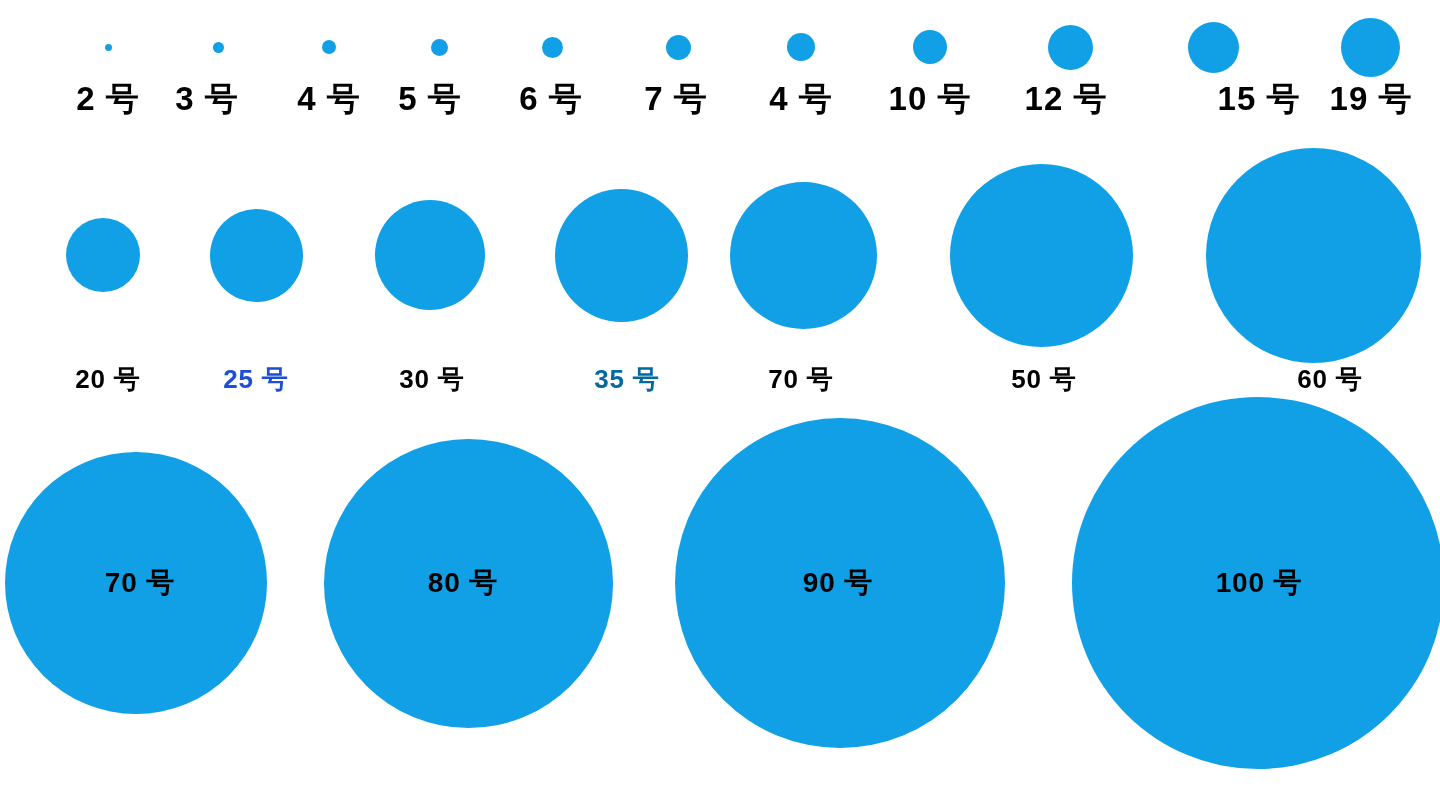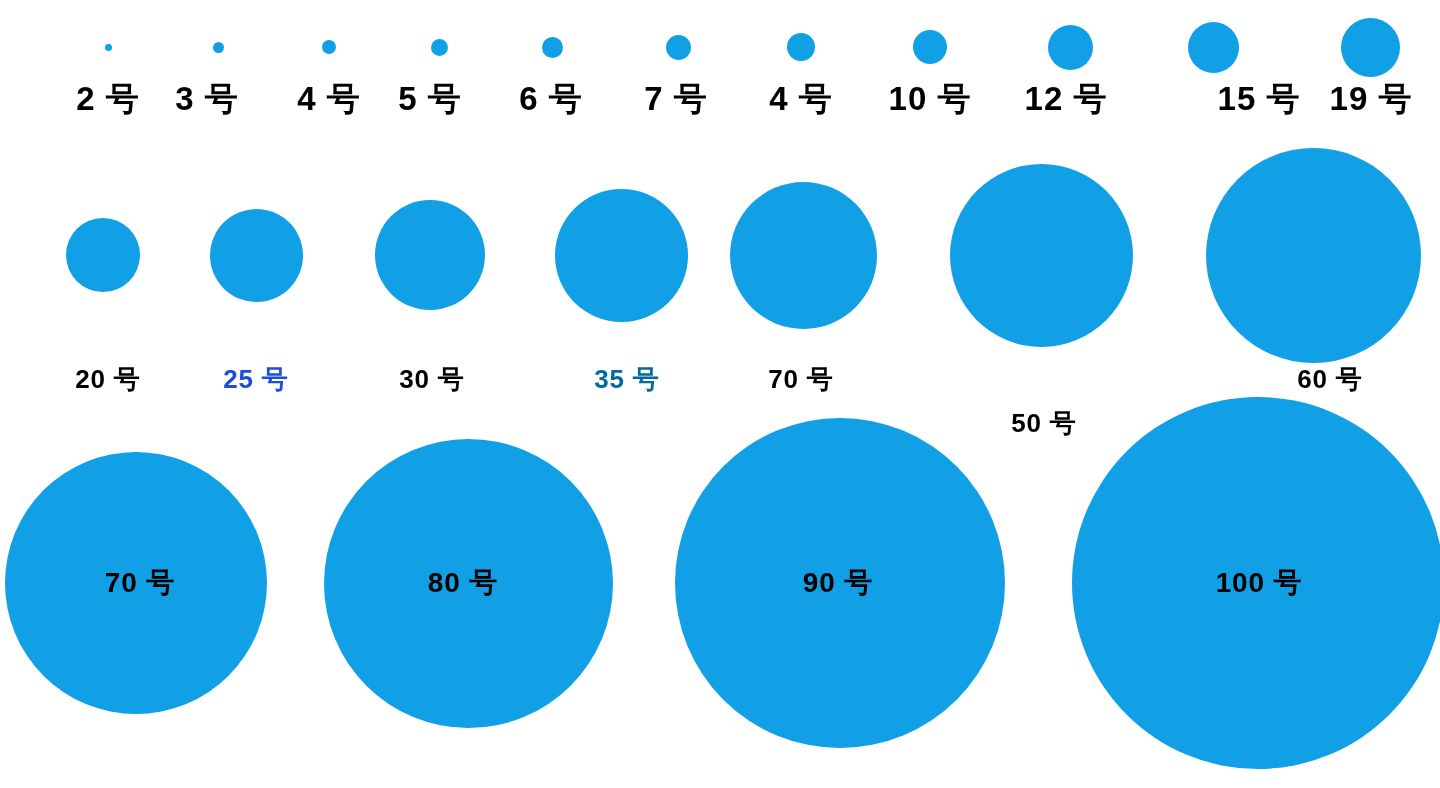--- a/index.html
+++ b/index.html
@@ -83,21 +83,21 @@
       <div class="swatch-label row-md" style="left: 108px; top: 379px; color: rgb(0, 0, 0);">20 号</div>
       <div class="swatch-circle" style="width: 93px; height: 93px; left: 209.5px; top: 208.5px; background: rgb(17, 160, 229);"></div>
       <div class="swatch-label row-md" style="left: 256px; top: 379px; color: #1d4ed8;">25 号</div>
       <div class="swatch-circle" style="width: 110px; height: 110px; left: 375px; top: 200px; background: rgb(17, 160, 229);"></div>
       <div class="swatch-label row-md" style="left: 432px; top: 379px; color: rgb(0, 0, 0);">30 号</div>
       <div class="swatch-circle" style="width: 133px; height: 133px; left: 554.5px; top: 188.5px; background: rgb(17, 160, 229);"></div>
       <div class="swatch-label row-md" style="left: 627px; top: 379px; color: #0369a1;">35 号</div>
       <div class="swatch-circle" style="width: 147px; height: 147px; left: 729.5px; top: 181.5px; background: rgb(17, 160, 229);"></div>
       <div class="swatch-label row-md" style="left: 801px; top: 379px; color: rgb(0, 0, 0);">70 号</div>
       <div class="swatch-circle" style="width: 183px; height: 183px; left: 949.5px; top: 163.5px; background: rgb(17, 160, 229);"></div>
-      <div class="swatch-label row-md" style="left: 1044px; top: 379px; color: rgb(0, 0, 0); margin-top: 44px;">50 号</div>
+      <div class="swatch-label row-md" style="left: 1044px; top: 379px; color: rgb(0, 0, 0);">50 号</div>
       <div class="swatch-circle" style="width: 215px; height: 215px; left: 1205.5px; top: 147.5px; background: rgb(17, 160, 229);"></div>
       <div class="swatch-label row-md" style="left: 1330px; top: 379px; color: rgb(0, 0, 0);">60 号</div>
     </div>
     <div style="position: absolute; left: 0px; top: 0px; width: 100%; height: 100%;">
       <div class="swatch-circle" style="width: 262px; height: 262px; left: 5px; top: 452px; background: rgb(17, 160, 229);"></div>
       <div class="swatch-label row-lg inside" style="left: 140px; top: 583px; color: rgb(0, 0, 0);">70 号</div>
       <div class="swatch-circle" style="width: 289px; height: 289px; left: 323.5px; top: 438.5px; background: rgb(17, 160, 229);"></div>
       <div class="swatch-label row-lg inside" style="left: 463px; top: 583px; color: rgb(0, 0, 0);">80 号</div>
       <div class="swatch-circle" style="width: 330px; height: 330px; left: 675px; top: 418px; background: rgb(17, 160, 229);"></div>
       <div class="swatch-label row-lg inside" style="left: 838px; top: 583px; color: #000000;">90 号</div>

